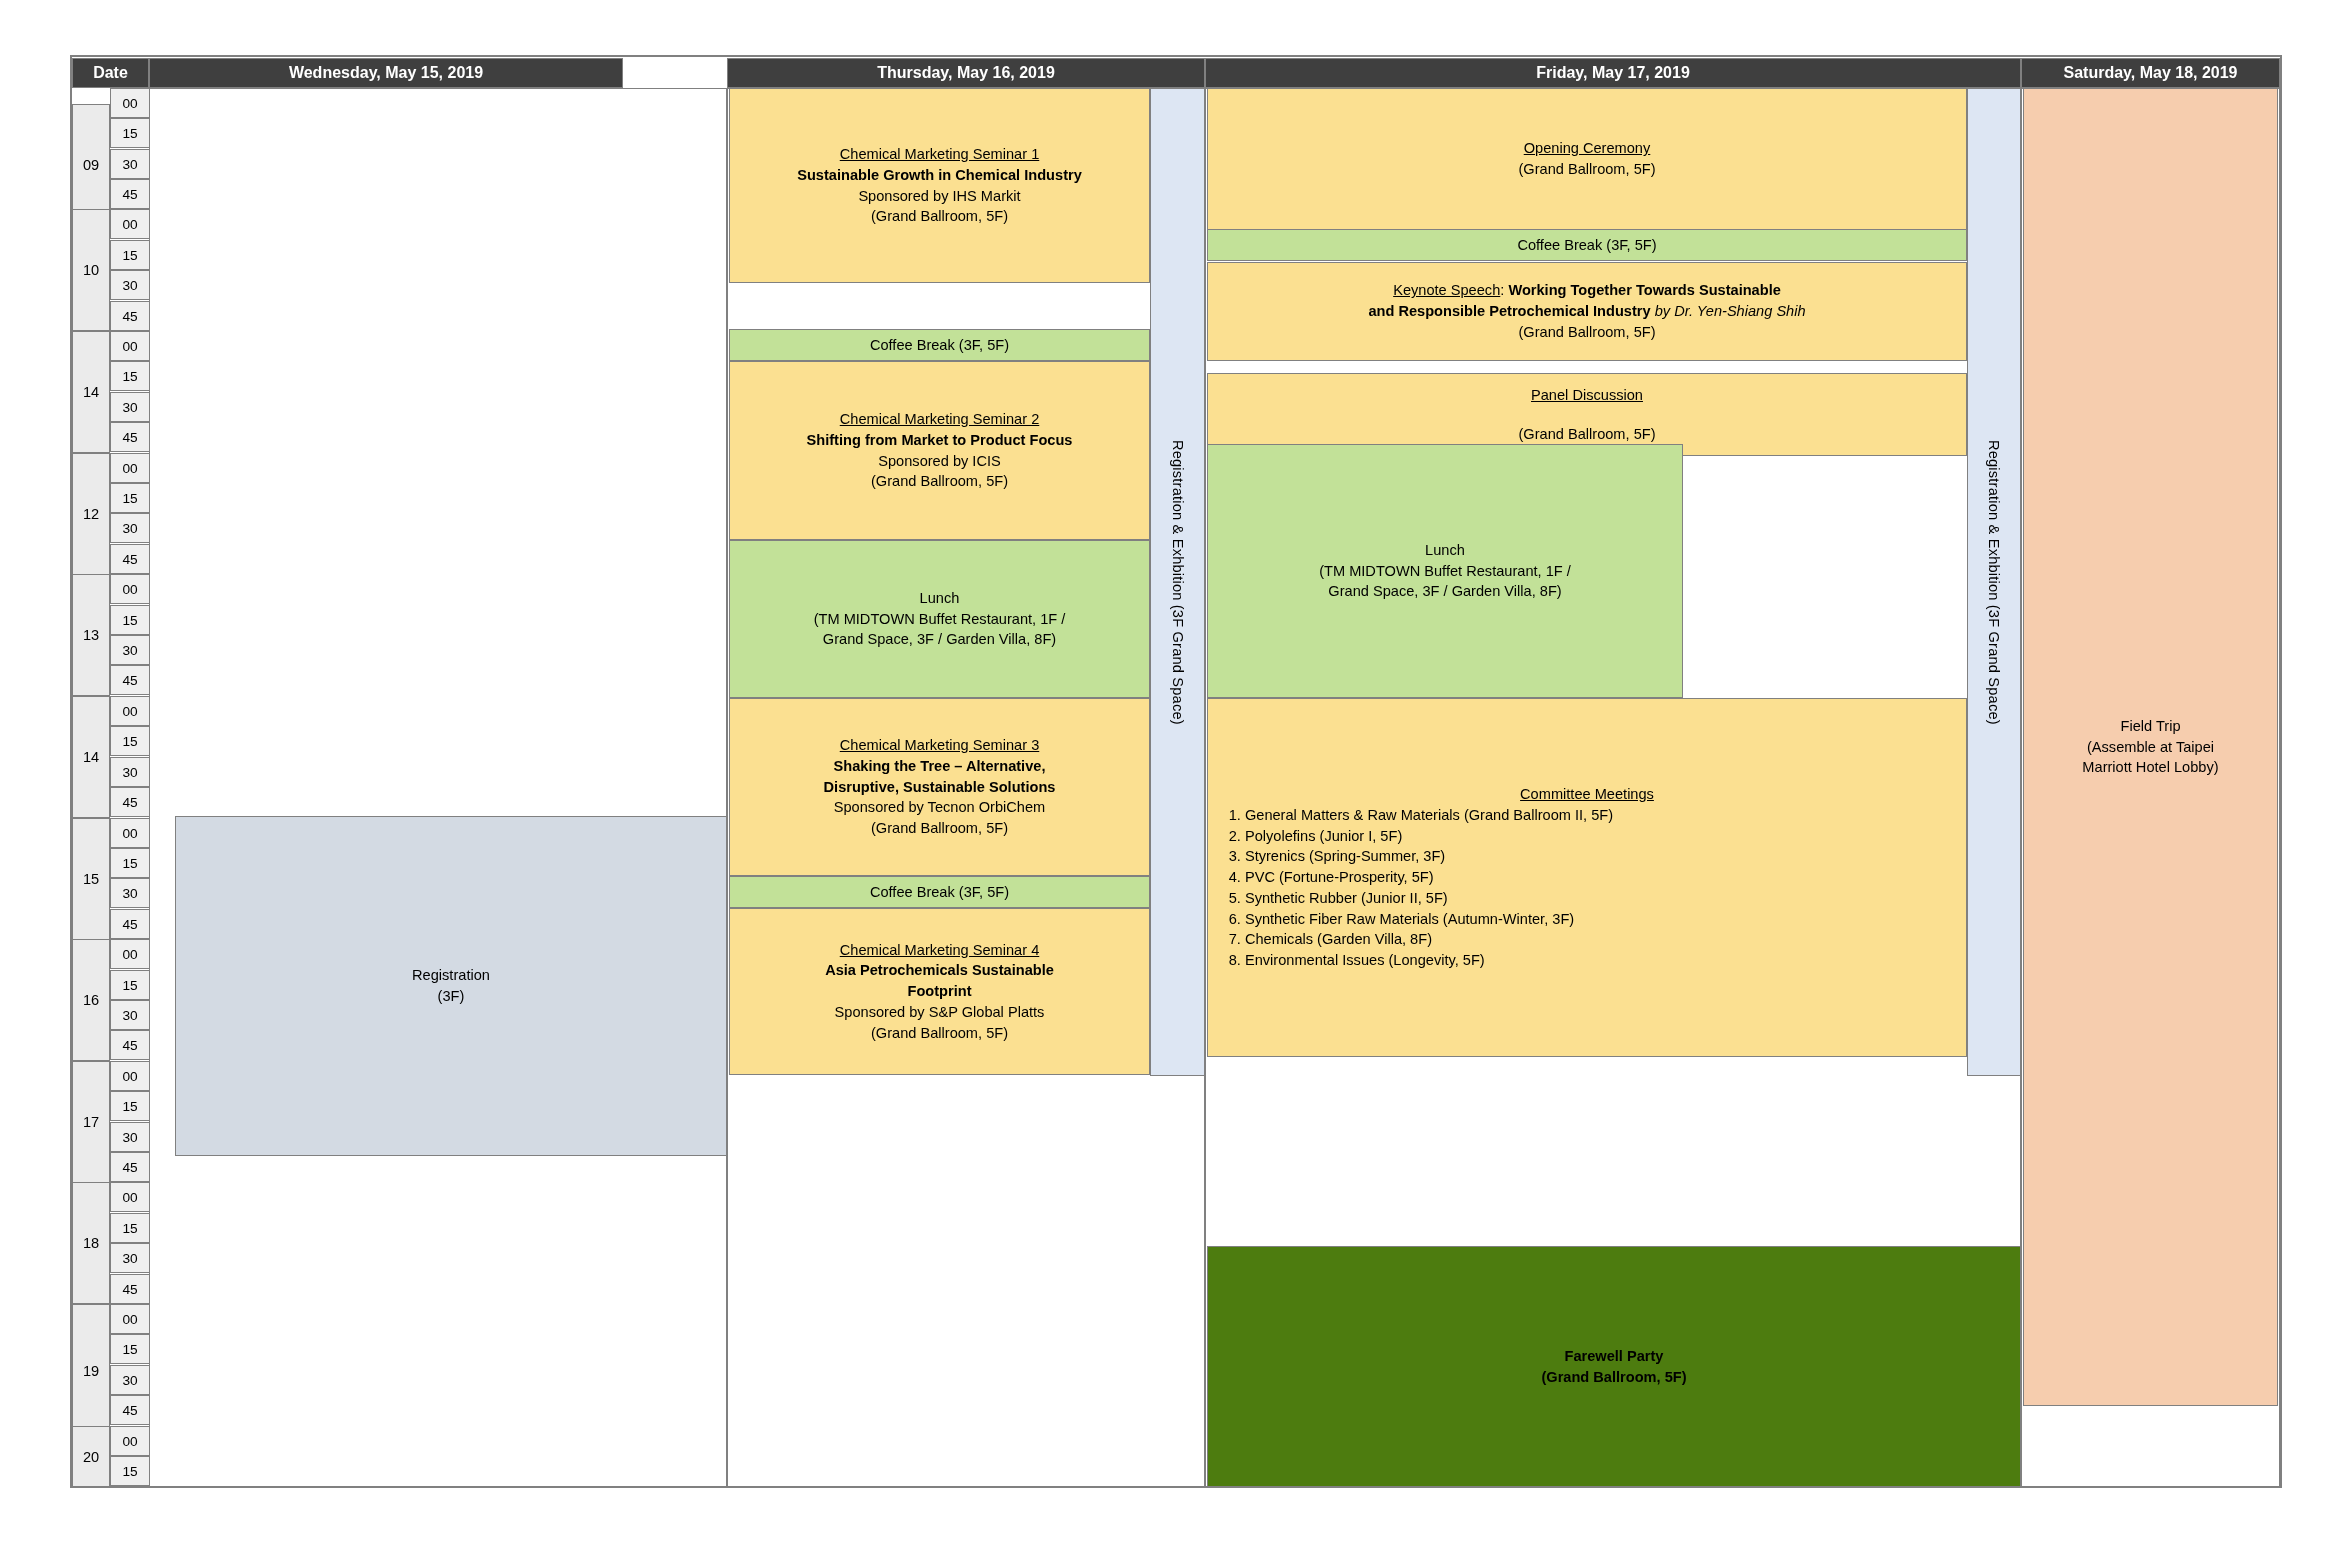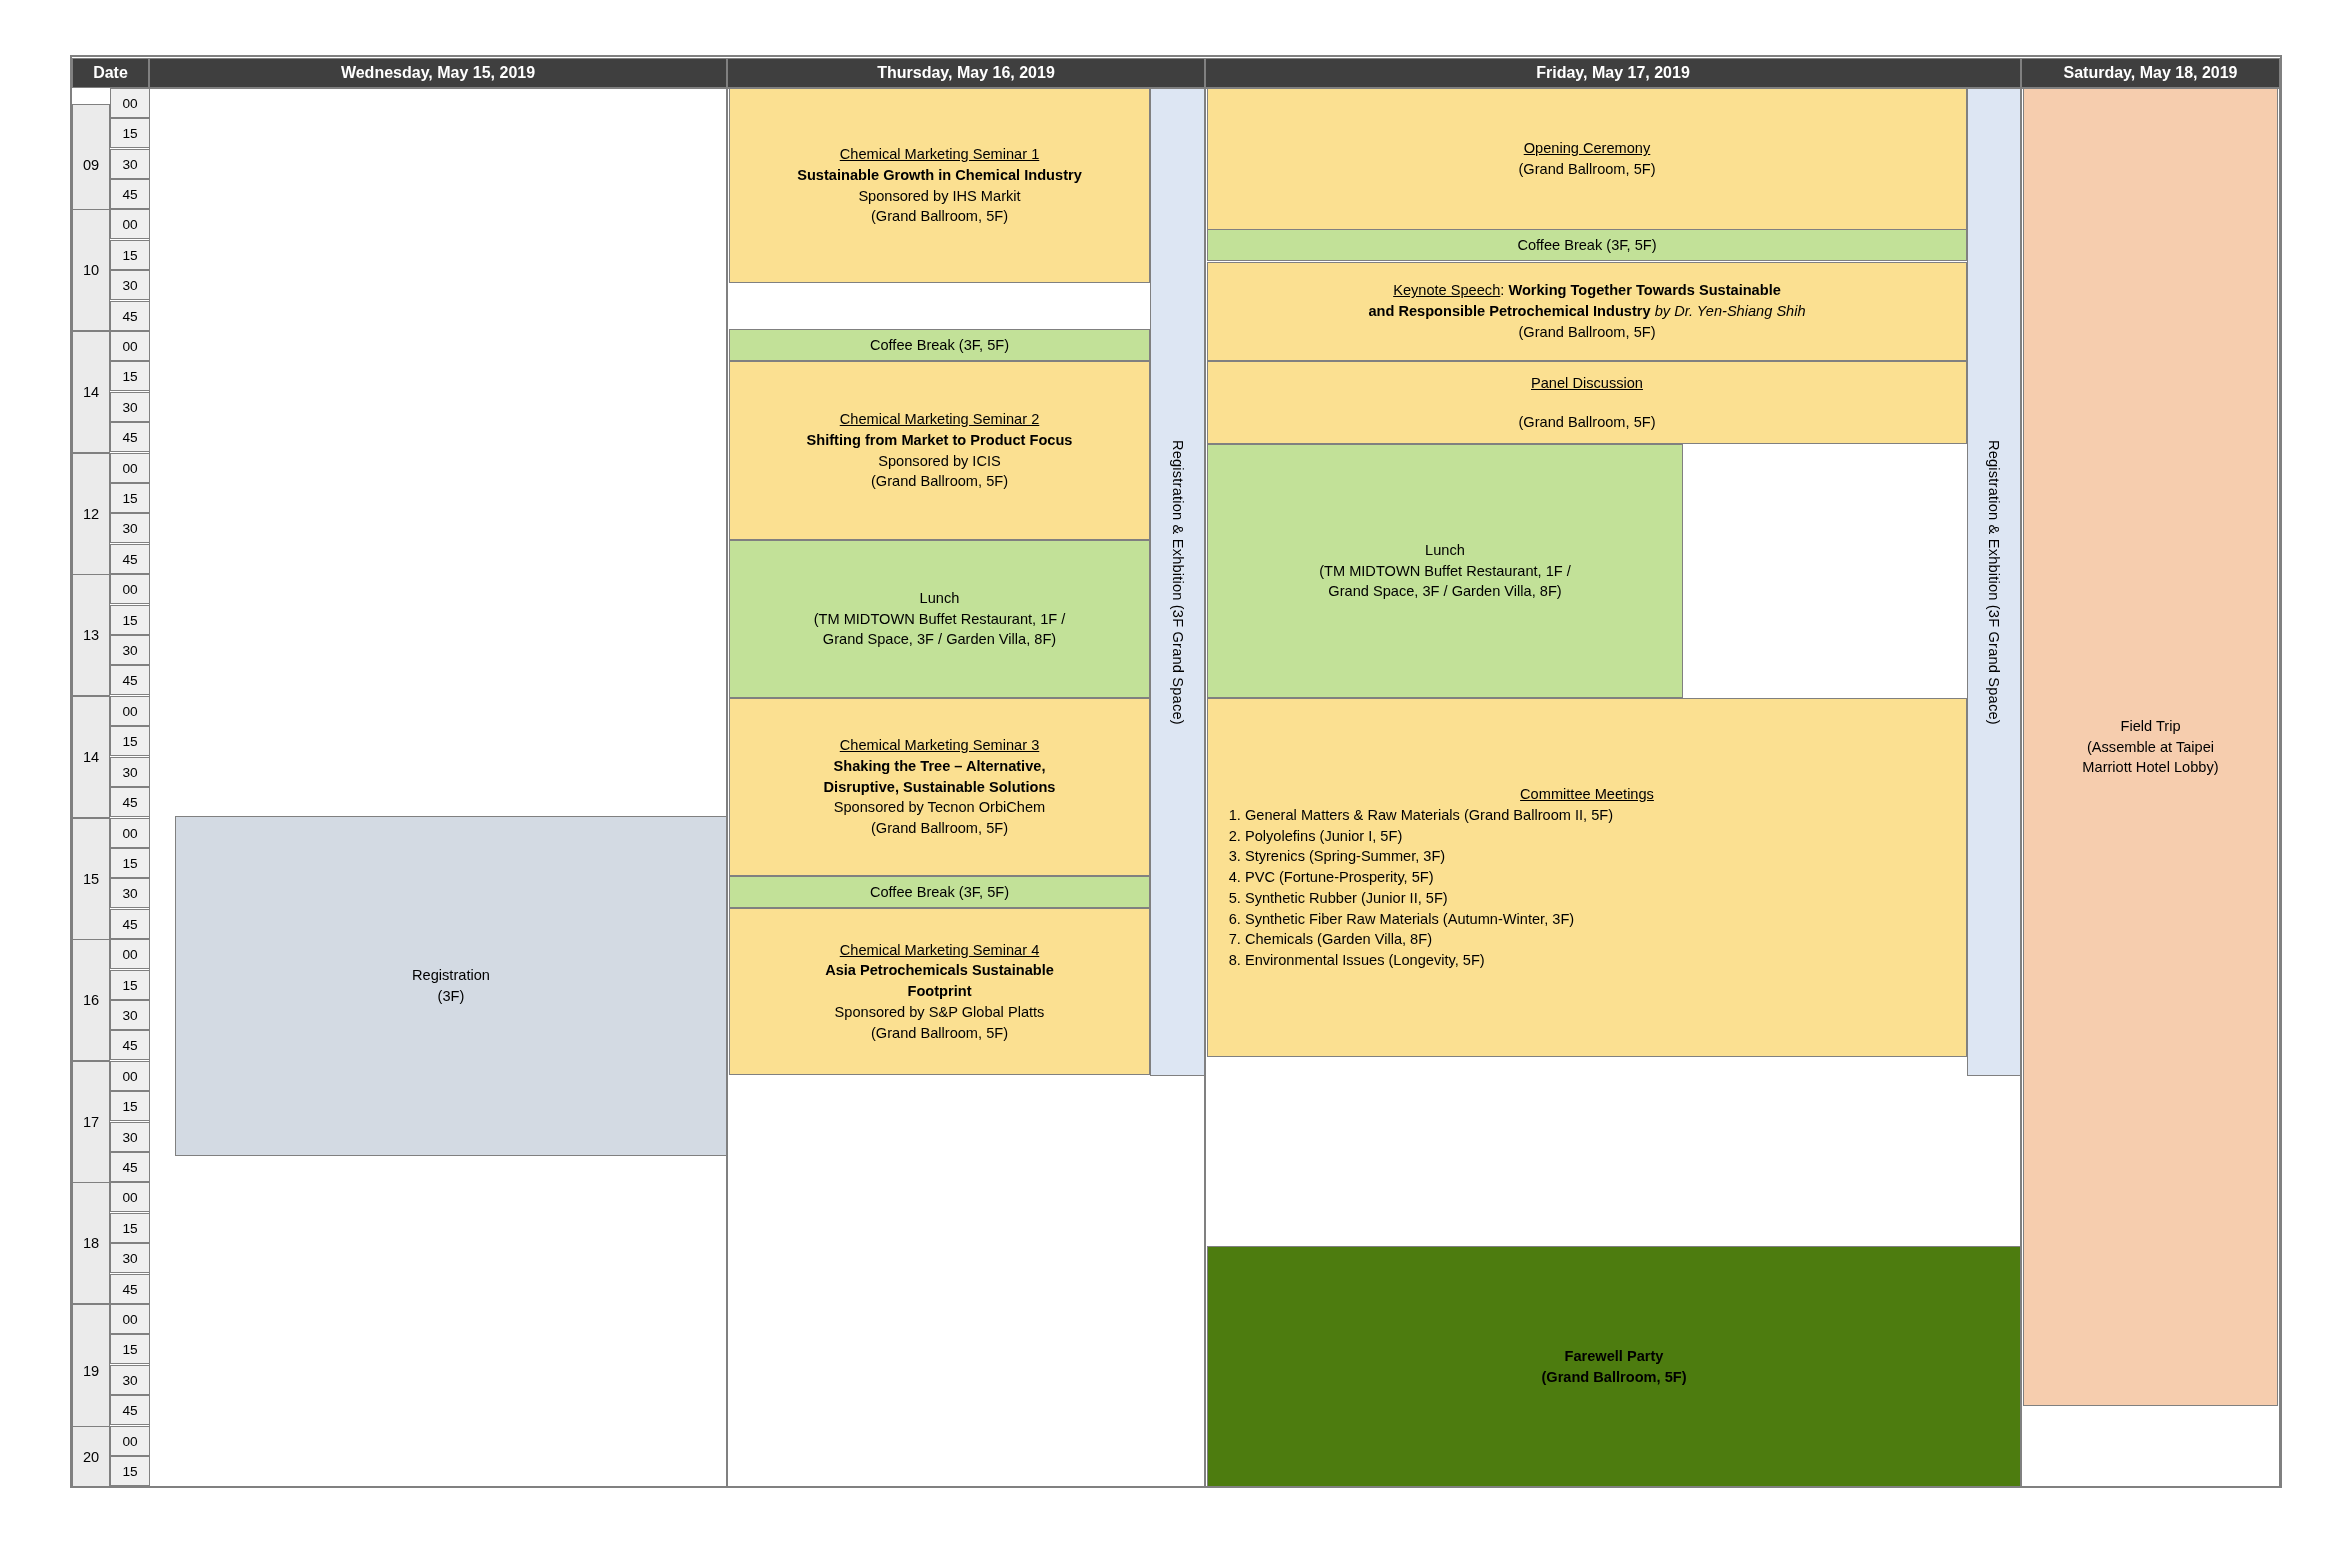--- a/index.html
+++ b/index.html
@@ -111,21 +111,21 @@
     white-space:nowrap;
     letter-spacing:0.2px;
   }
 </style>
 </head>
 <body>
 
 <div id="sheet">
 
   <div class="hdr" style="left:72px;width:77px;">Date</div>
-  <div class="hdr" style="left:149px;width:578px;">Wednesday, May 15, 2019</div>
+  <div class="hdr" style="left:149px;width:474px;">Wednesday, May 15, 2019</div>
   <div class="hdr" style="left:727px;width:478px;">Thursday, May 16, 2019</div>
   <div class="hdr" style="left:1205px;width:816px;">Friday, May 17, 2019</div>
   <div class="hdr" style="left:2021px;width:259px;">Saturday, May 18, 2019</div>
 
   <div class="daycol" style="left:149px;top:88px;width:578px;height:1399px;"></div>
   <div class="daycol" style="left:727px;top:88px;width:478px;height:1399px;"></div>
   <div class="daycol" style="left:1205px;top:88px;width:816px;height:1399px;"></div>
   <div class="daycol" style="left:2021px;top:88px;width:259px;height:1399px;"></div>
 
   <div id="time-ruler">
@@ -254,21 +254,21 @@
   <div class="ev" style="left:1207px;top:262px;width:760px;height:99px;background:#fbe091;">
     <span class="ln">
       <span class="ttl">Keynote Speech</span><span>: </span><span class="bold">Working Together Towards Sustainable</span>
     </span>
     <span class="ln">
       <span class="bold">and Responsible Petrochemical Industry</span><span class="ital"> by Dr. Yen-Shiang Shih</span>
     </span>
     <span class="ln">(Grand Ballroom, 5F)</span>
   </div>
 
-  <div class="ev" style="left:1207px;top:361px;width:760px;height:83px;background:#fbe091;gap:18px;">
+  <div class="ev" style="left:1207px;top:373px;width:760px;height:83px;background:#fbe091;gap:18px;">
     <span class="ln ttl">Panel Discussion</span>
     <span class="ln">(Grand Ballroom, 5F)</span>
   </div>
 
   <div class="ev" style="left:1207px;top:444px;width:476px;height:254px;background:#c2e198;">
     <span class="ln">Lunch</span>
     <span class="ln">(TM MIDTOWN Buffet Restaurant, 1F /</span>
     <span class="ln">Grand Space, 3F / Garden Villa, 8F)</span>
   </div>
 

